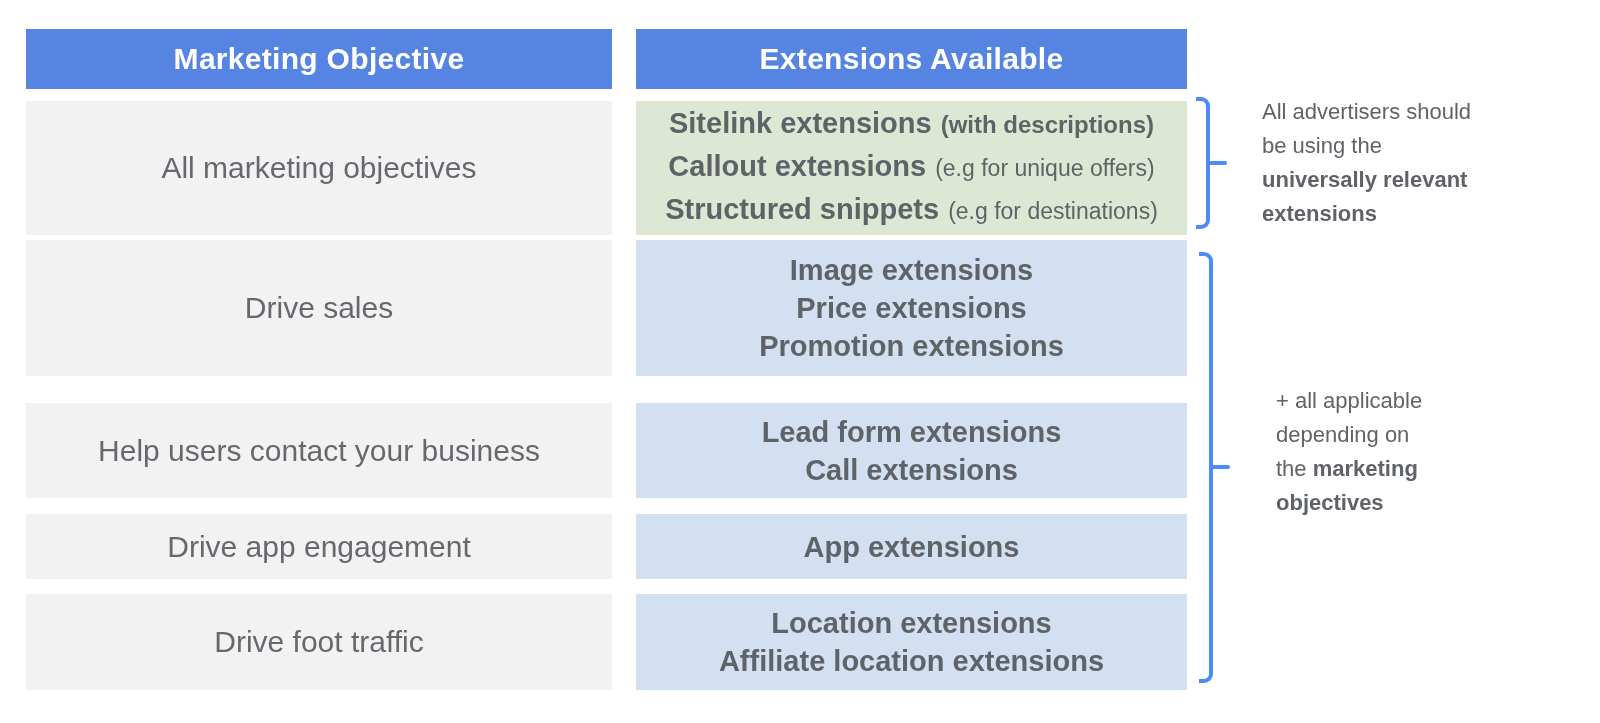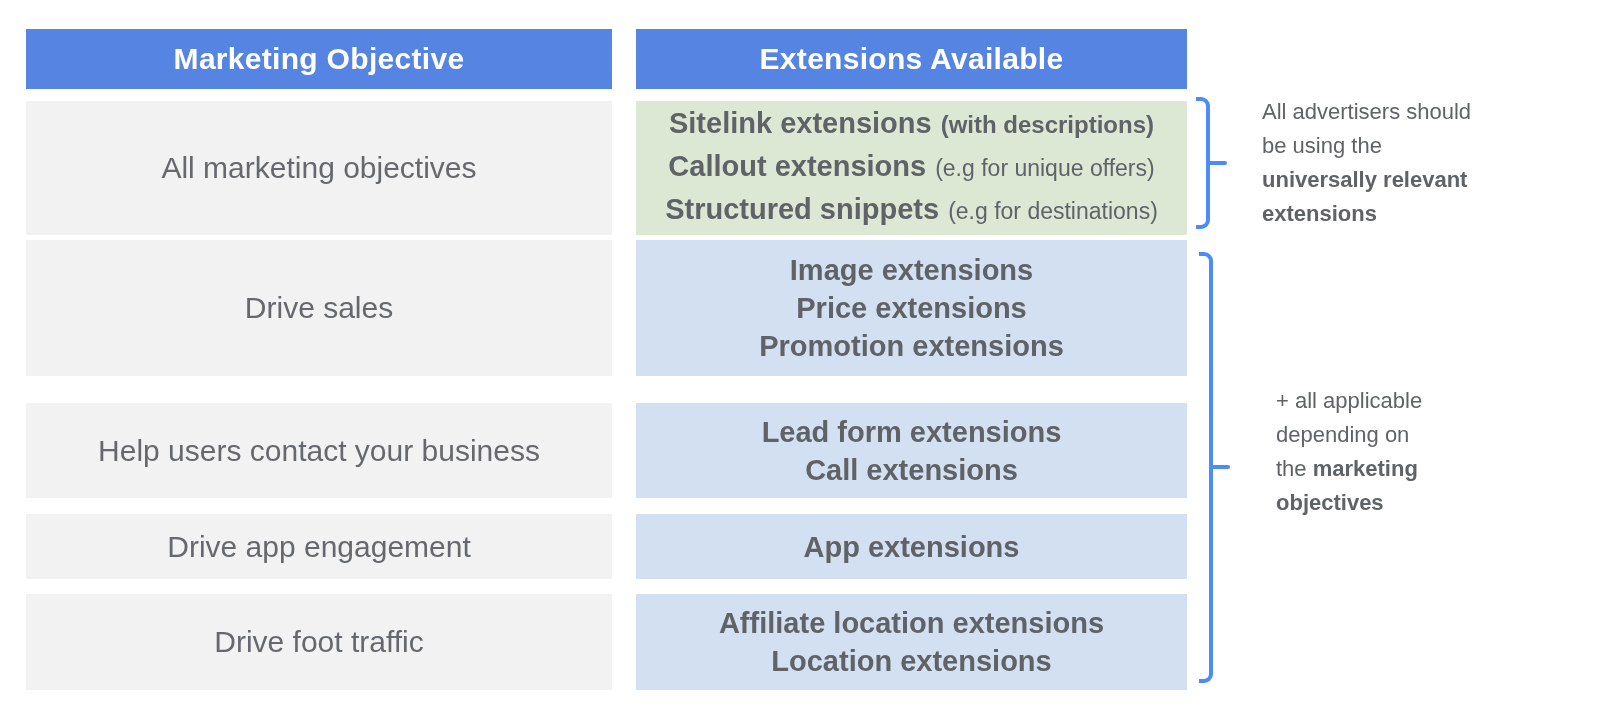--- a/index.html
+++ b/index.html
@@ -79,22 +79,22 @@
   </div>
   <div class="cell col-left obj row3">Help users contact your business</div>
 
   <div class="cell col-left obj row4">Drive app engagement</div>
   <div class="cell col-right ext row4">
     <div class="ext-line main">App extensions</div>
   </div>
 
   <div class="cell col-left obj row5">Drive foot traffic</div>
   <div class="cell col-right ext row5">
+    <div class="ext-line main">Location extensions</div>
     <div class="ext-line main">Affiliate location extensions</div>
-    <div class="ext-line main">Location extensions</div>
   </div>
 
   <div class="bracket bracket-upper"></div>
   <div class="nub nub-upper"></div>
   <div class="bracket bracket-lower"></div>
   <div class="nub nub-lower"></div>
 
   <div class="ann ann-upper">
     <div><span class="seg">All advertisers should</span><span class="seg-b"></span></div>
     <div><span class="seg">be using the</span><span class="seg-b"></span></div>

